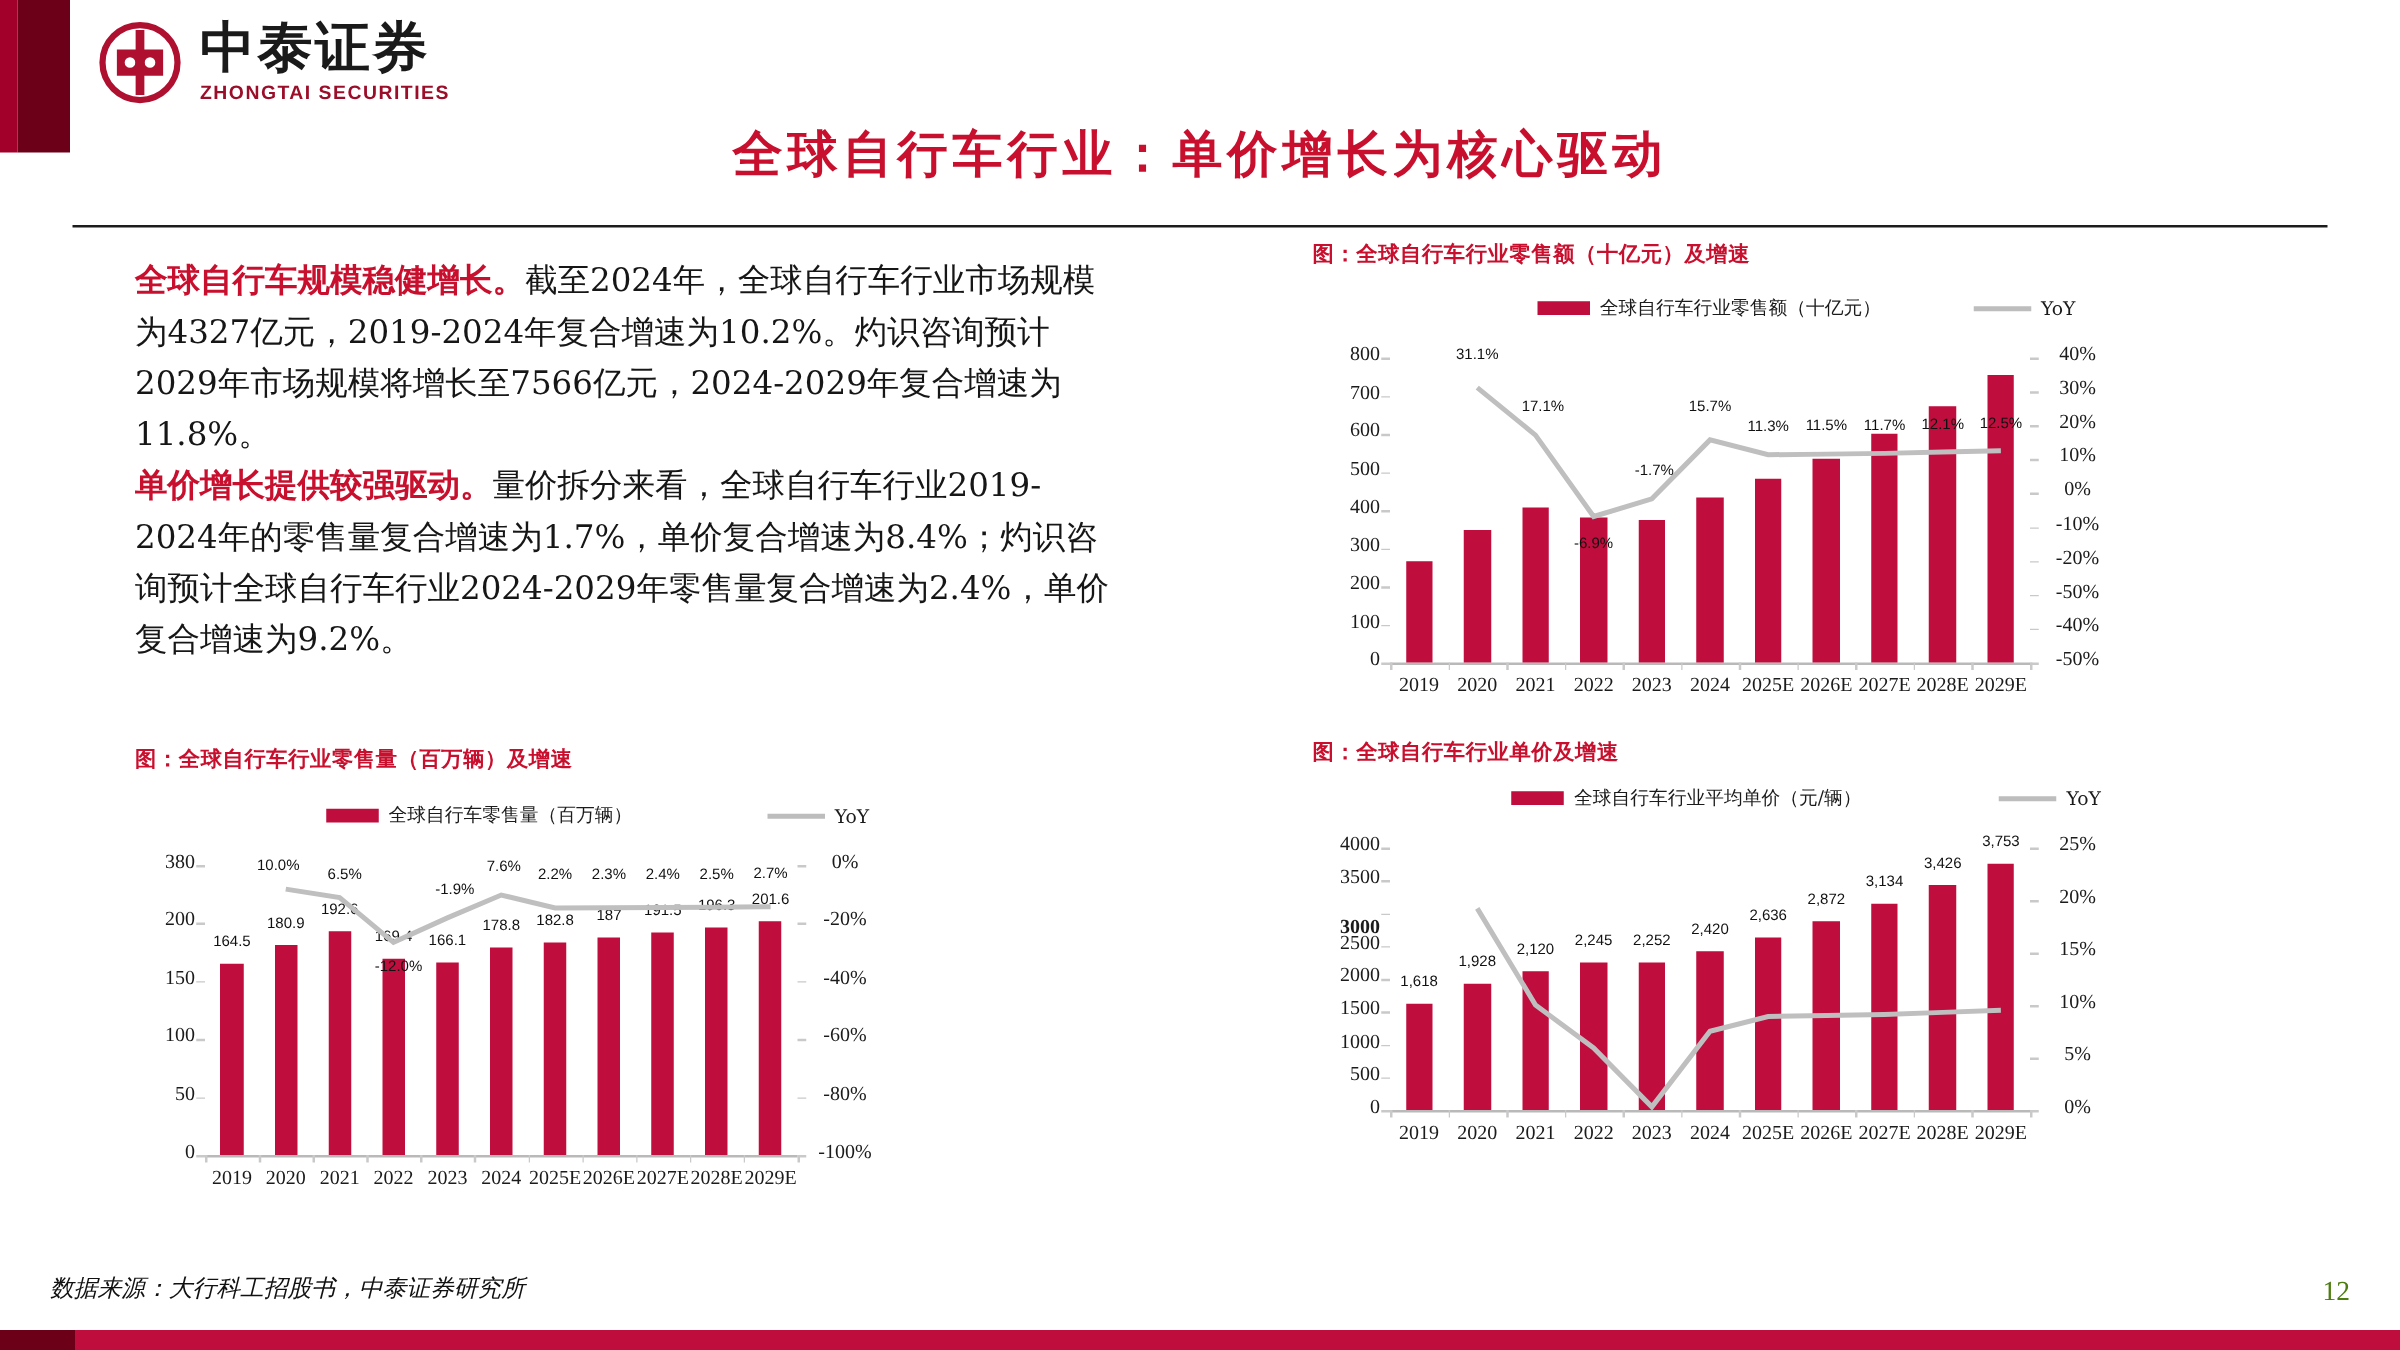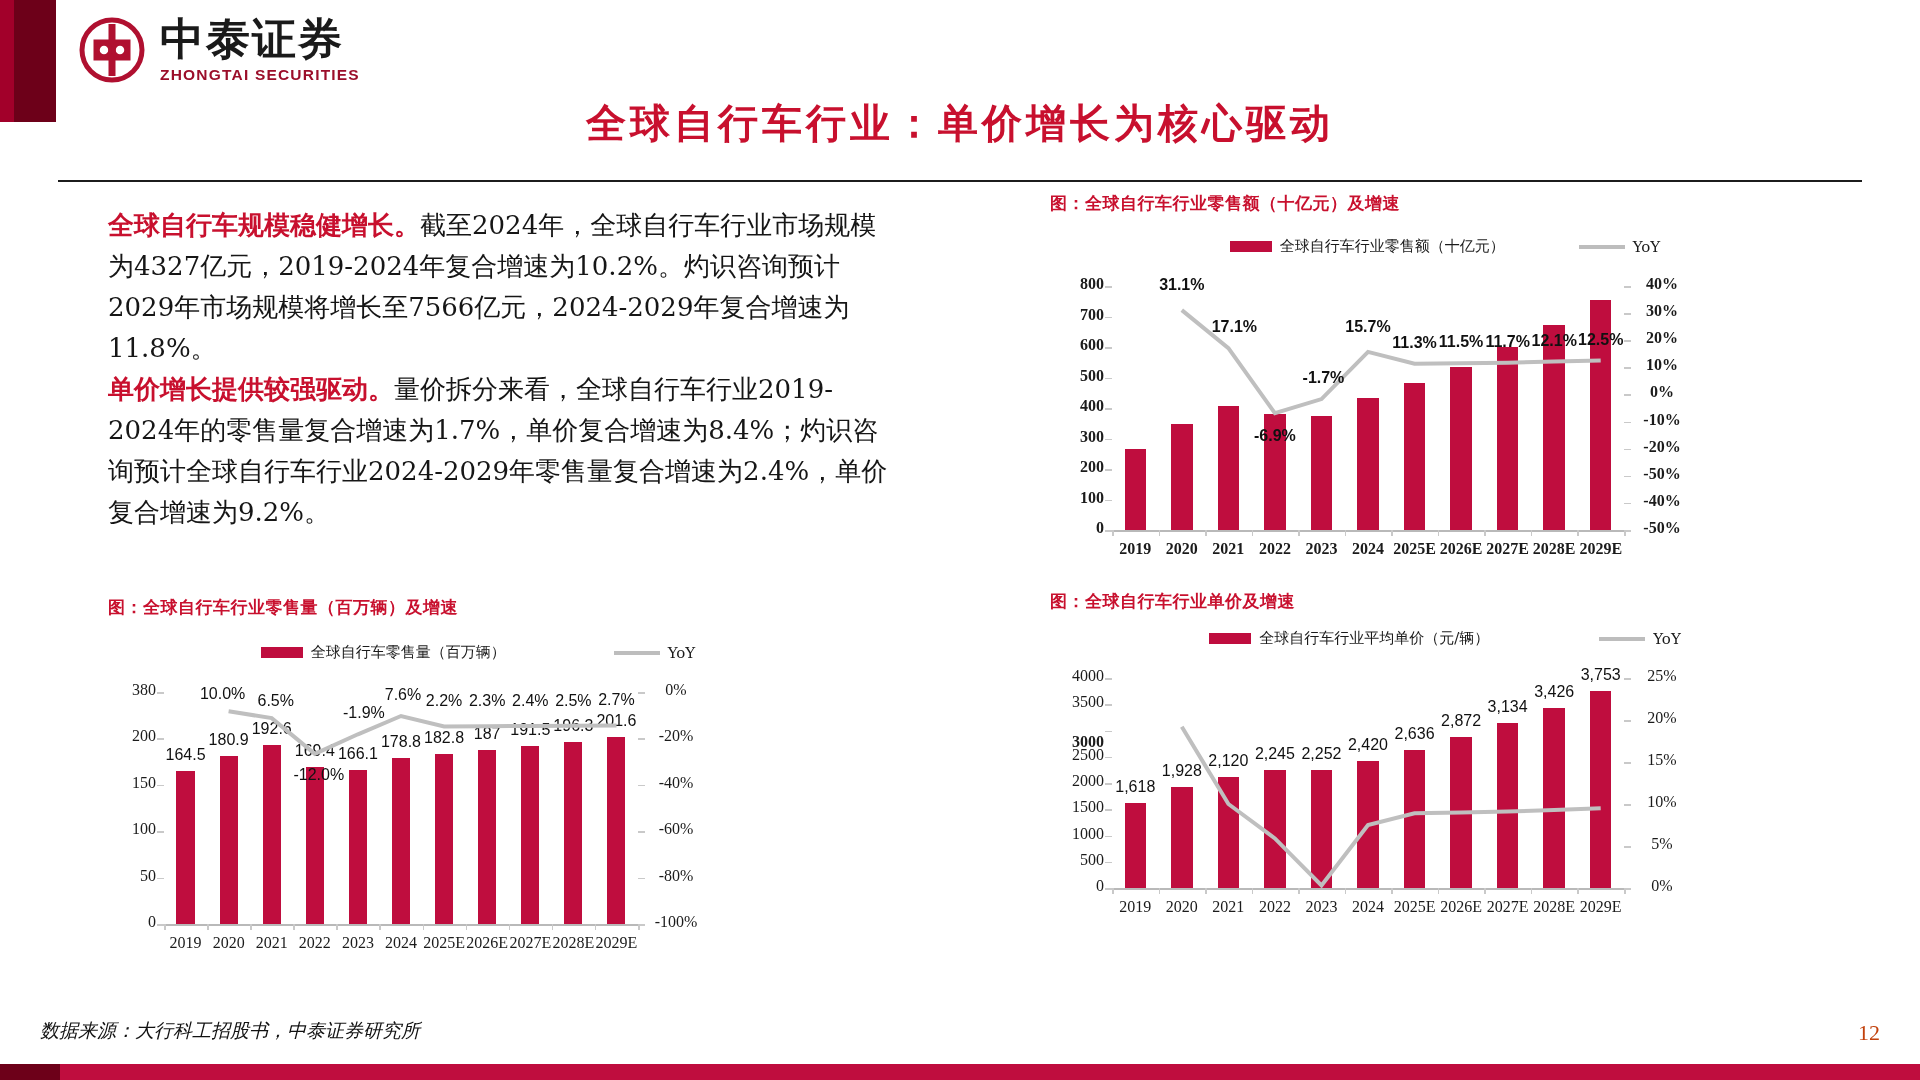--- a/index.html
+++ b/index.html
@@ -63,32 +63,32 @@
   .plot{position:relative;}
   .axis-label{
     position:absolute;font-family:"Liberation Serif", serif;font-size:16px;color:#1b1b1b;
     white-space:nowrap;
   }
   .yl{text-align:right;}
   .yr{text-align:center;}
   .xl{text-align:center;font-size:16px;}
   .bar{position:absolute;background:#bf0d3e;}
   .dlabel{
-    position:absolute;font-family:"Liberation Sans", sans-serif;font-size:16px;
+    position:absolute;font-family:"Liberation Sans", sans-serif;font-size:12px;
     color:#111;white-space:nowrap;text-align:center;
   }
   .tick{position:absolute;background:#c9c9c9;}
   .axisline{position:absolute;background:#b9b9b9;}
   
   .src{
     position:absolute;left:40px;bottom:36px;font-size:19px;color:#111;
     font-family:"DejaVu Serif", serif;font-style:italic;
   }
   .pagenum{
-    position:absolute;right:40px;bottom:34px;font-size:22px;color:#c2410c;
+    position:absolute;right:40px;bottom:34px;font-size:22px;color:#4d7c0f;
     font-family:"Liberation Serif", serif;
   }
   .footer-bar{position:absolute;left:0;right:0;bottom:0;height:16px;background:#bf0d3e;}
   .footer-bar-dark{position:absolute;left:0;bottom:0;width:60px;height:16px;background:#6d0019;}
 </style>
 </head>
 <body>
 
 <div class="slide">
 
@@ -125,21 +125,21 @@
     <div class="legend" style="margin-top:22px;">
       <span class="item">
           <i class="sw-bar"></i>
           <span>全球自行车行业零售额（十亿元）</span>
         </span>
       <span class="item">
           <i class="sw-line"></i>
           <span>YoY</span>
         </span>
     </div>
-    <div class="plot" id="plot-0" style="height: 300px; margin-top: 16px; width: 640px; font-weight: bold;">
+    <div class="plot" id="plot-0" style="height: 300px; margin-top: 16px; width: 640px;">
         <div class="axisline" style="left:62px;top:258px;width:512px;height:1.5px;"></div>
         <div class="tick" style="left:55px;top:14px;width:7px;height:1.5px;"></div>
         <div class="axis-label yl" style="left:0px;top:3px;width:54px;">800</div>
         <div class="tick" style="left:55px;top:44.5px;width:7px;height:1.5px;"></div>
         <div class="axis-label yl" style="left:0px;top:33.5px;width:54px;">700</div>
         <div class="tick" style="left:55px;top:75px;width:7px;height:1.5px;"></div>
         <div class="axis-label yl" style="left:0px;top:64px;width:54px;">600</div>
         <div class="tick" style="left:55px;top:105.5px;width:7px;height:1.5px;"></div>
         <div class="axis-label yl" style="left:0px;top:94.5px;width:54px;">500</div>
         <div class="tick" style="left:55px;top:136px;width:7px;height:1.5px;"></div>

